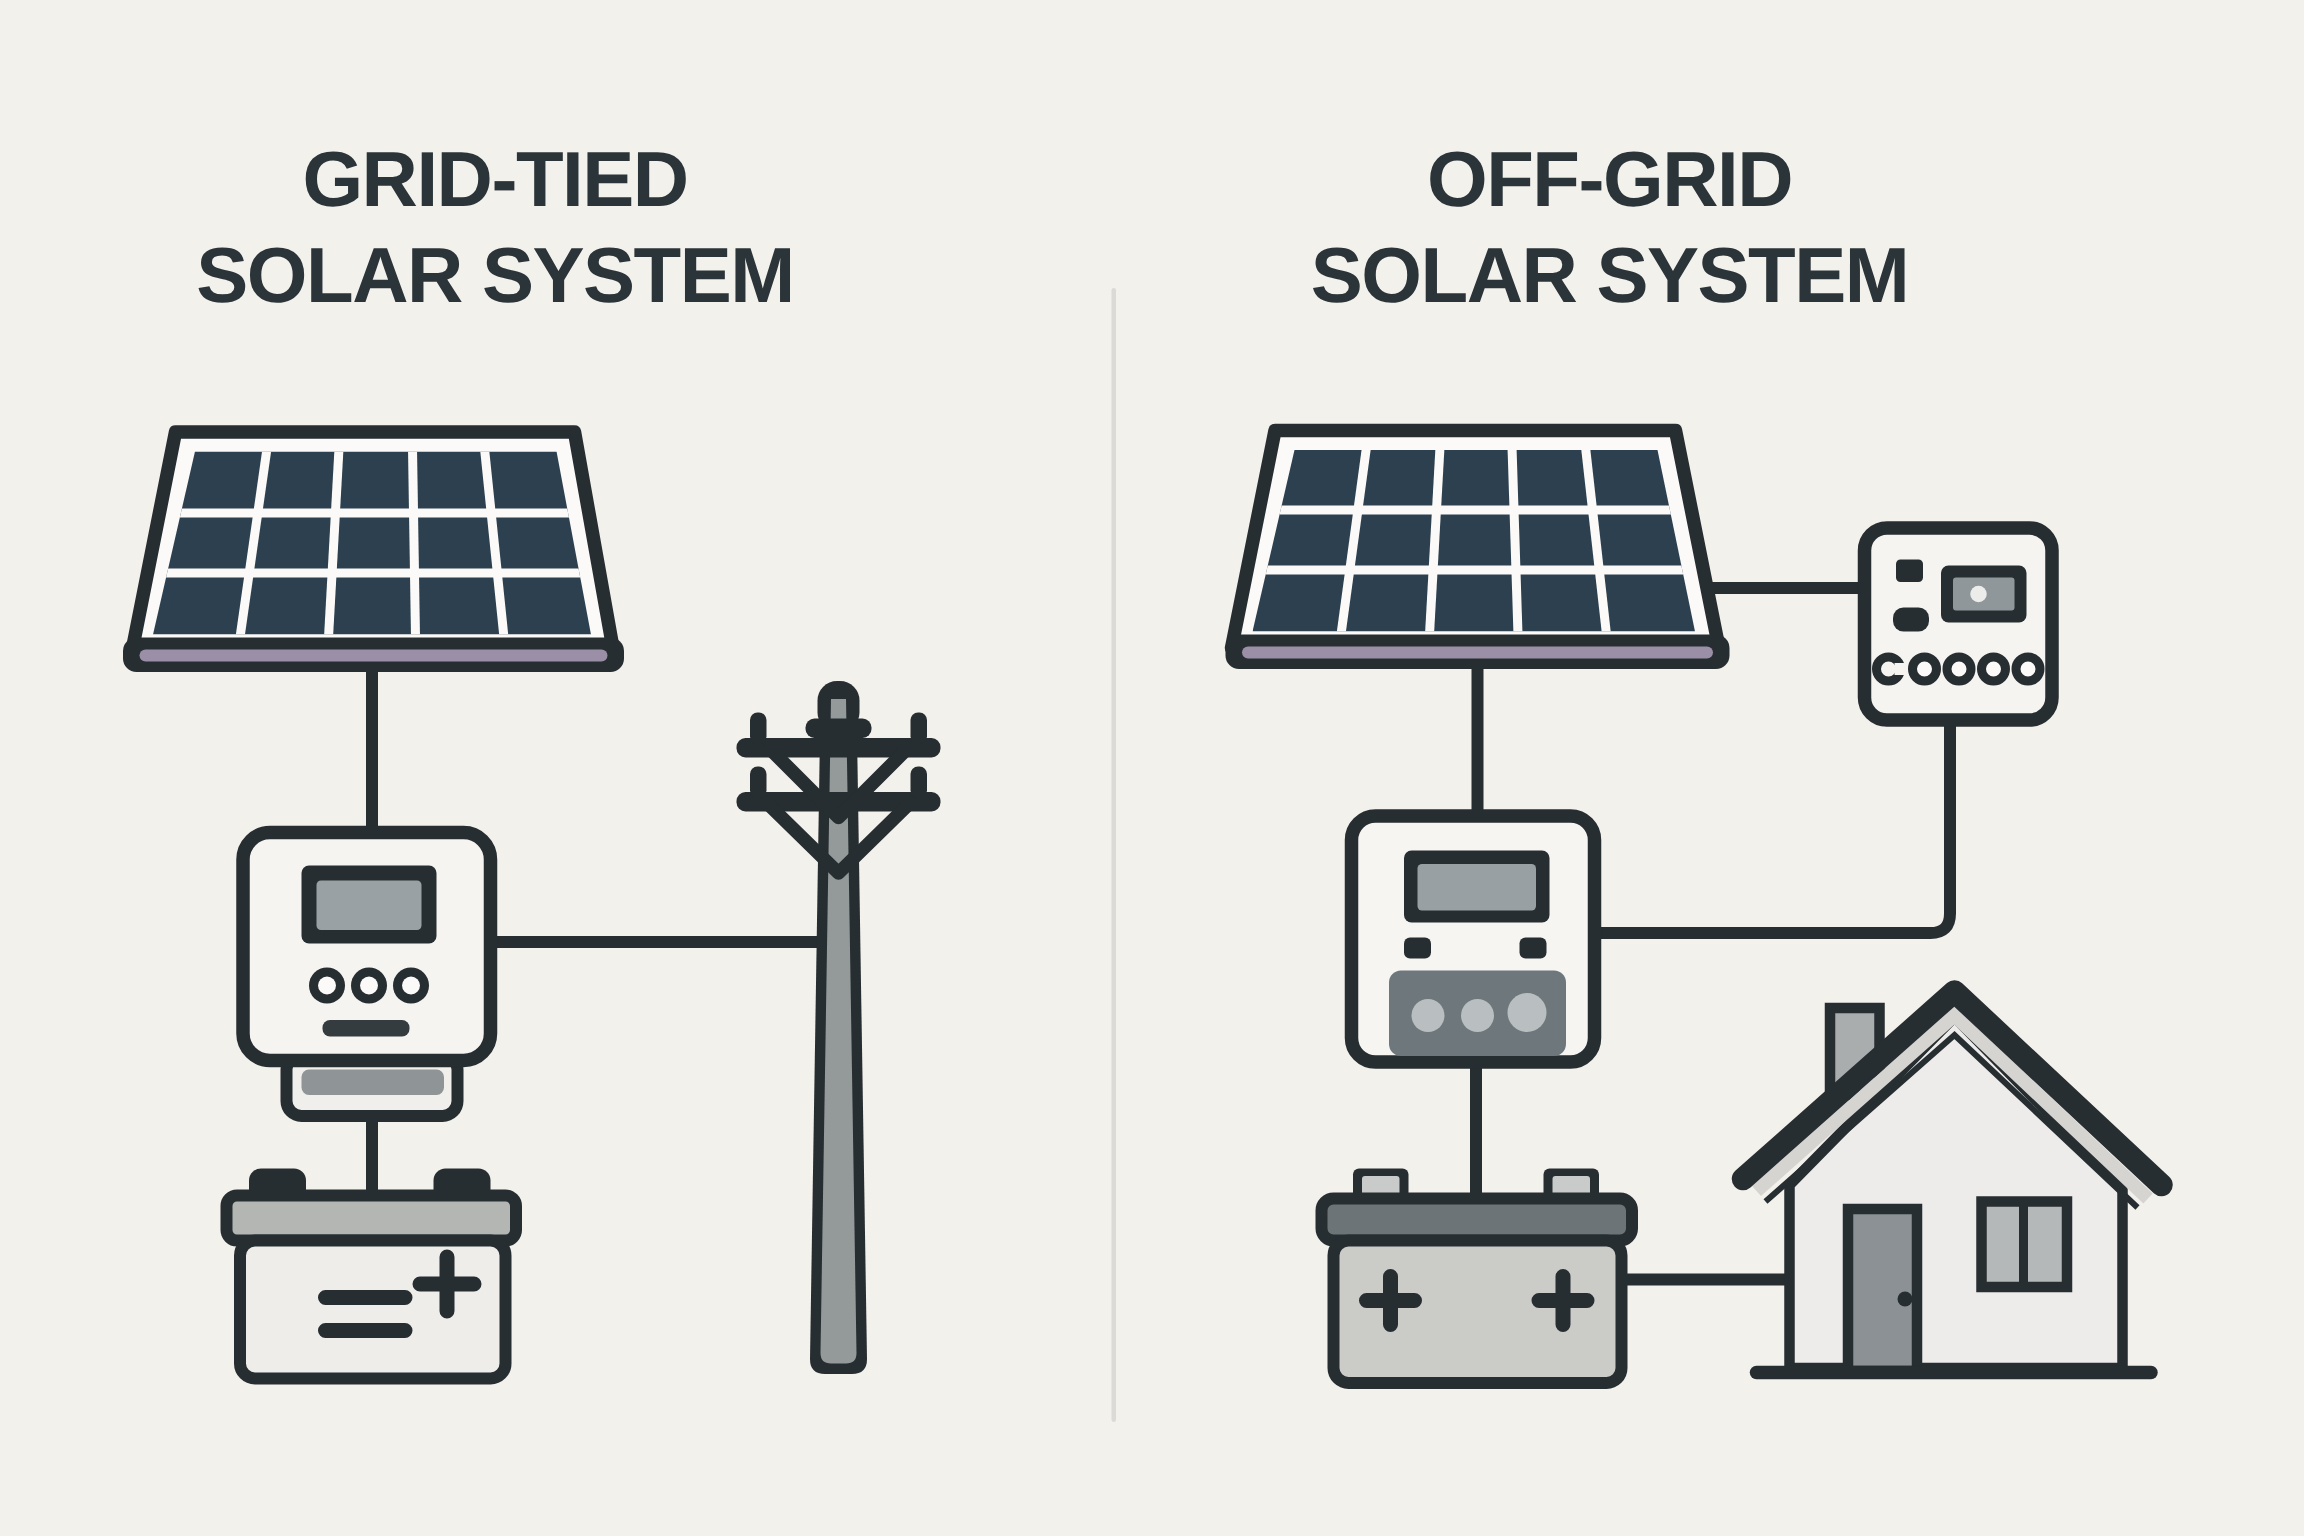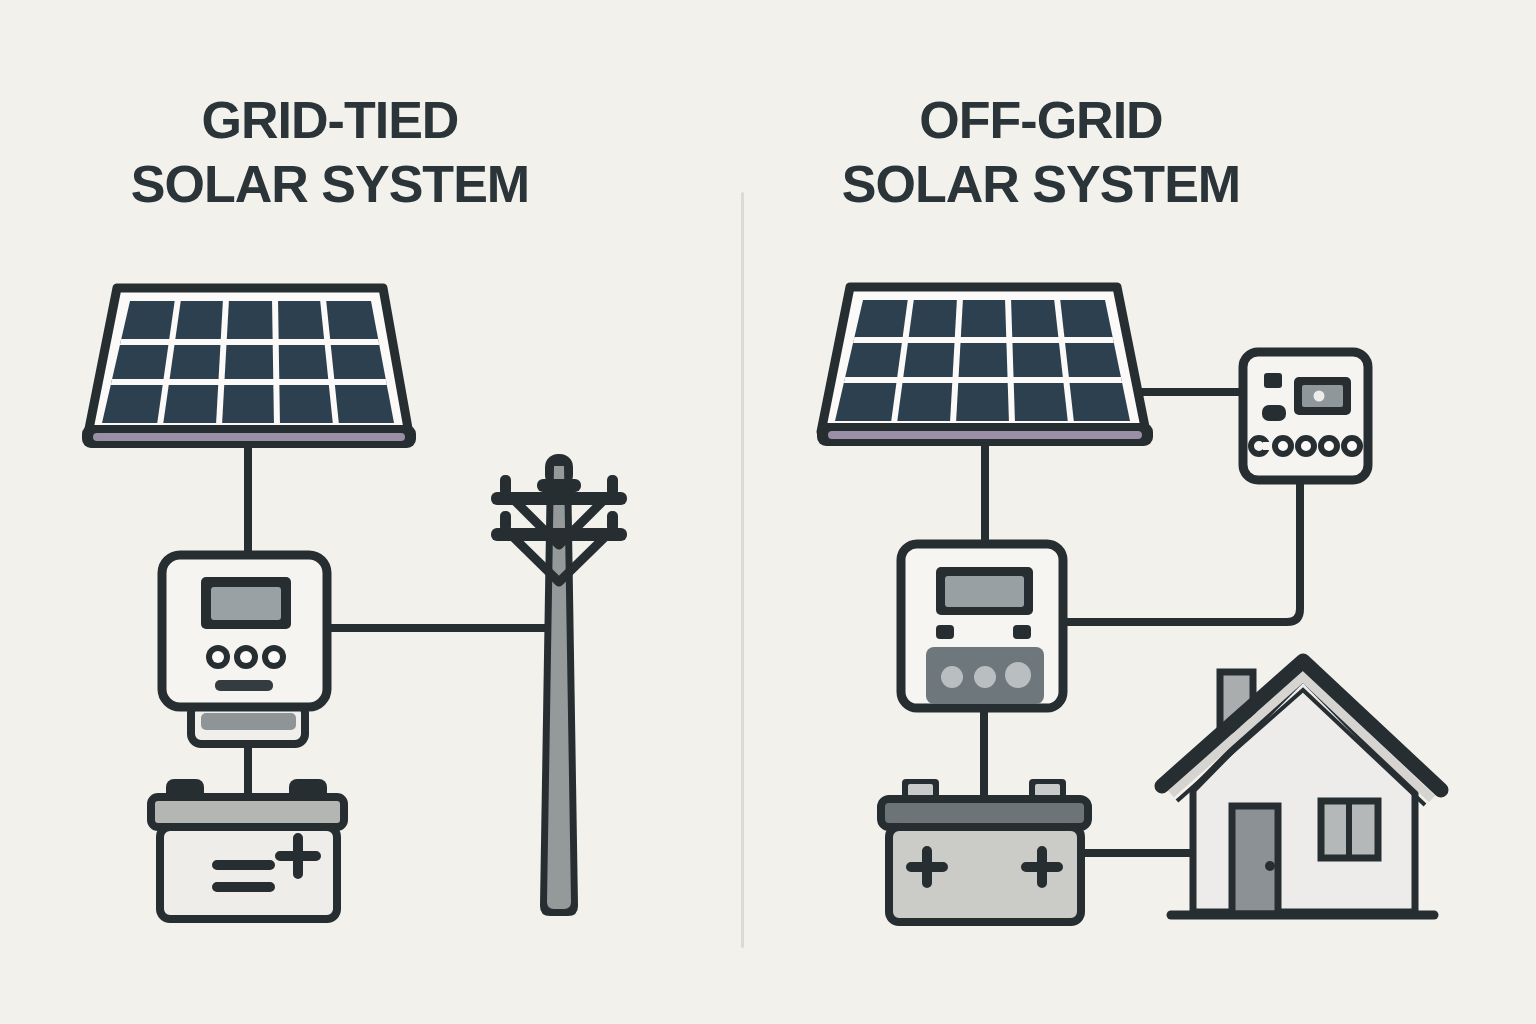--- a/index.html
+++ b/index.html
@@ -10,21 +10,21 @@
     font-family:"Liberation Sans","DejaVu Sans",sans-serif;
   }
   .stage{position:relative;width:1536px;height:1024px;background:#f3f1ec;}
   .title{
     position:absolute;top:88px;transform:translateX(-50%);
     text-align:center;white-space:nowrap;
     font-weight:800;font-size:52px;line-height:64px;letter-spacing:-1px;
     color:#2b3539;
   }
   .title-left{left:330px;}
-  .title-right{left:1041px;}
+  .title-right{left:1073px;}
   .divider{
     position:absolute;left:741px;top:192px;width:3px;height:756px;
     background:#dcdad6;border-radius:2px;
   }
   svg{position:absolute;left:0;top:0;}
   .ink{fill:#272e31;}
   .wire{stroke:#272e31;stroke-width:8;fill:none;stroke-linecap:round;}
 </style>
 </head>
 <body>

